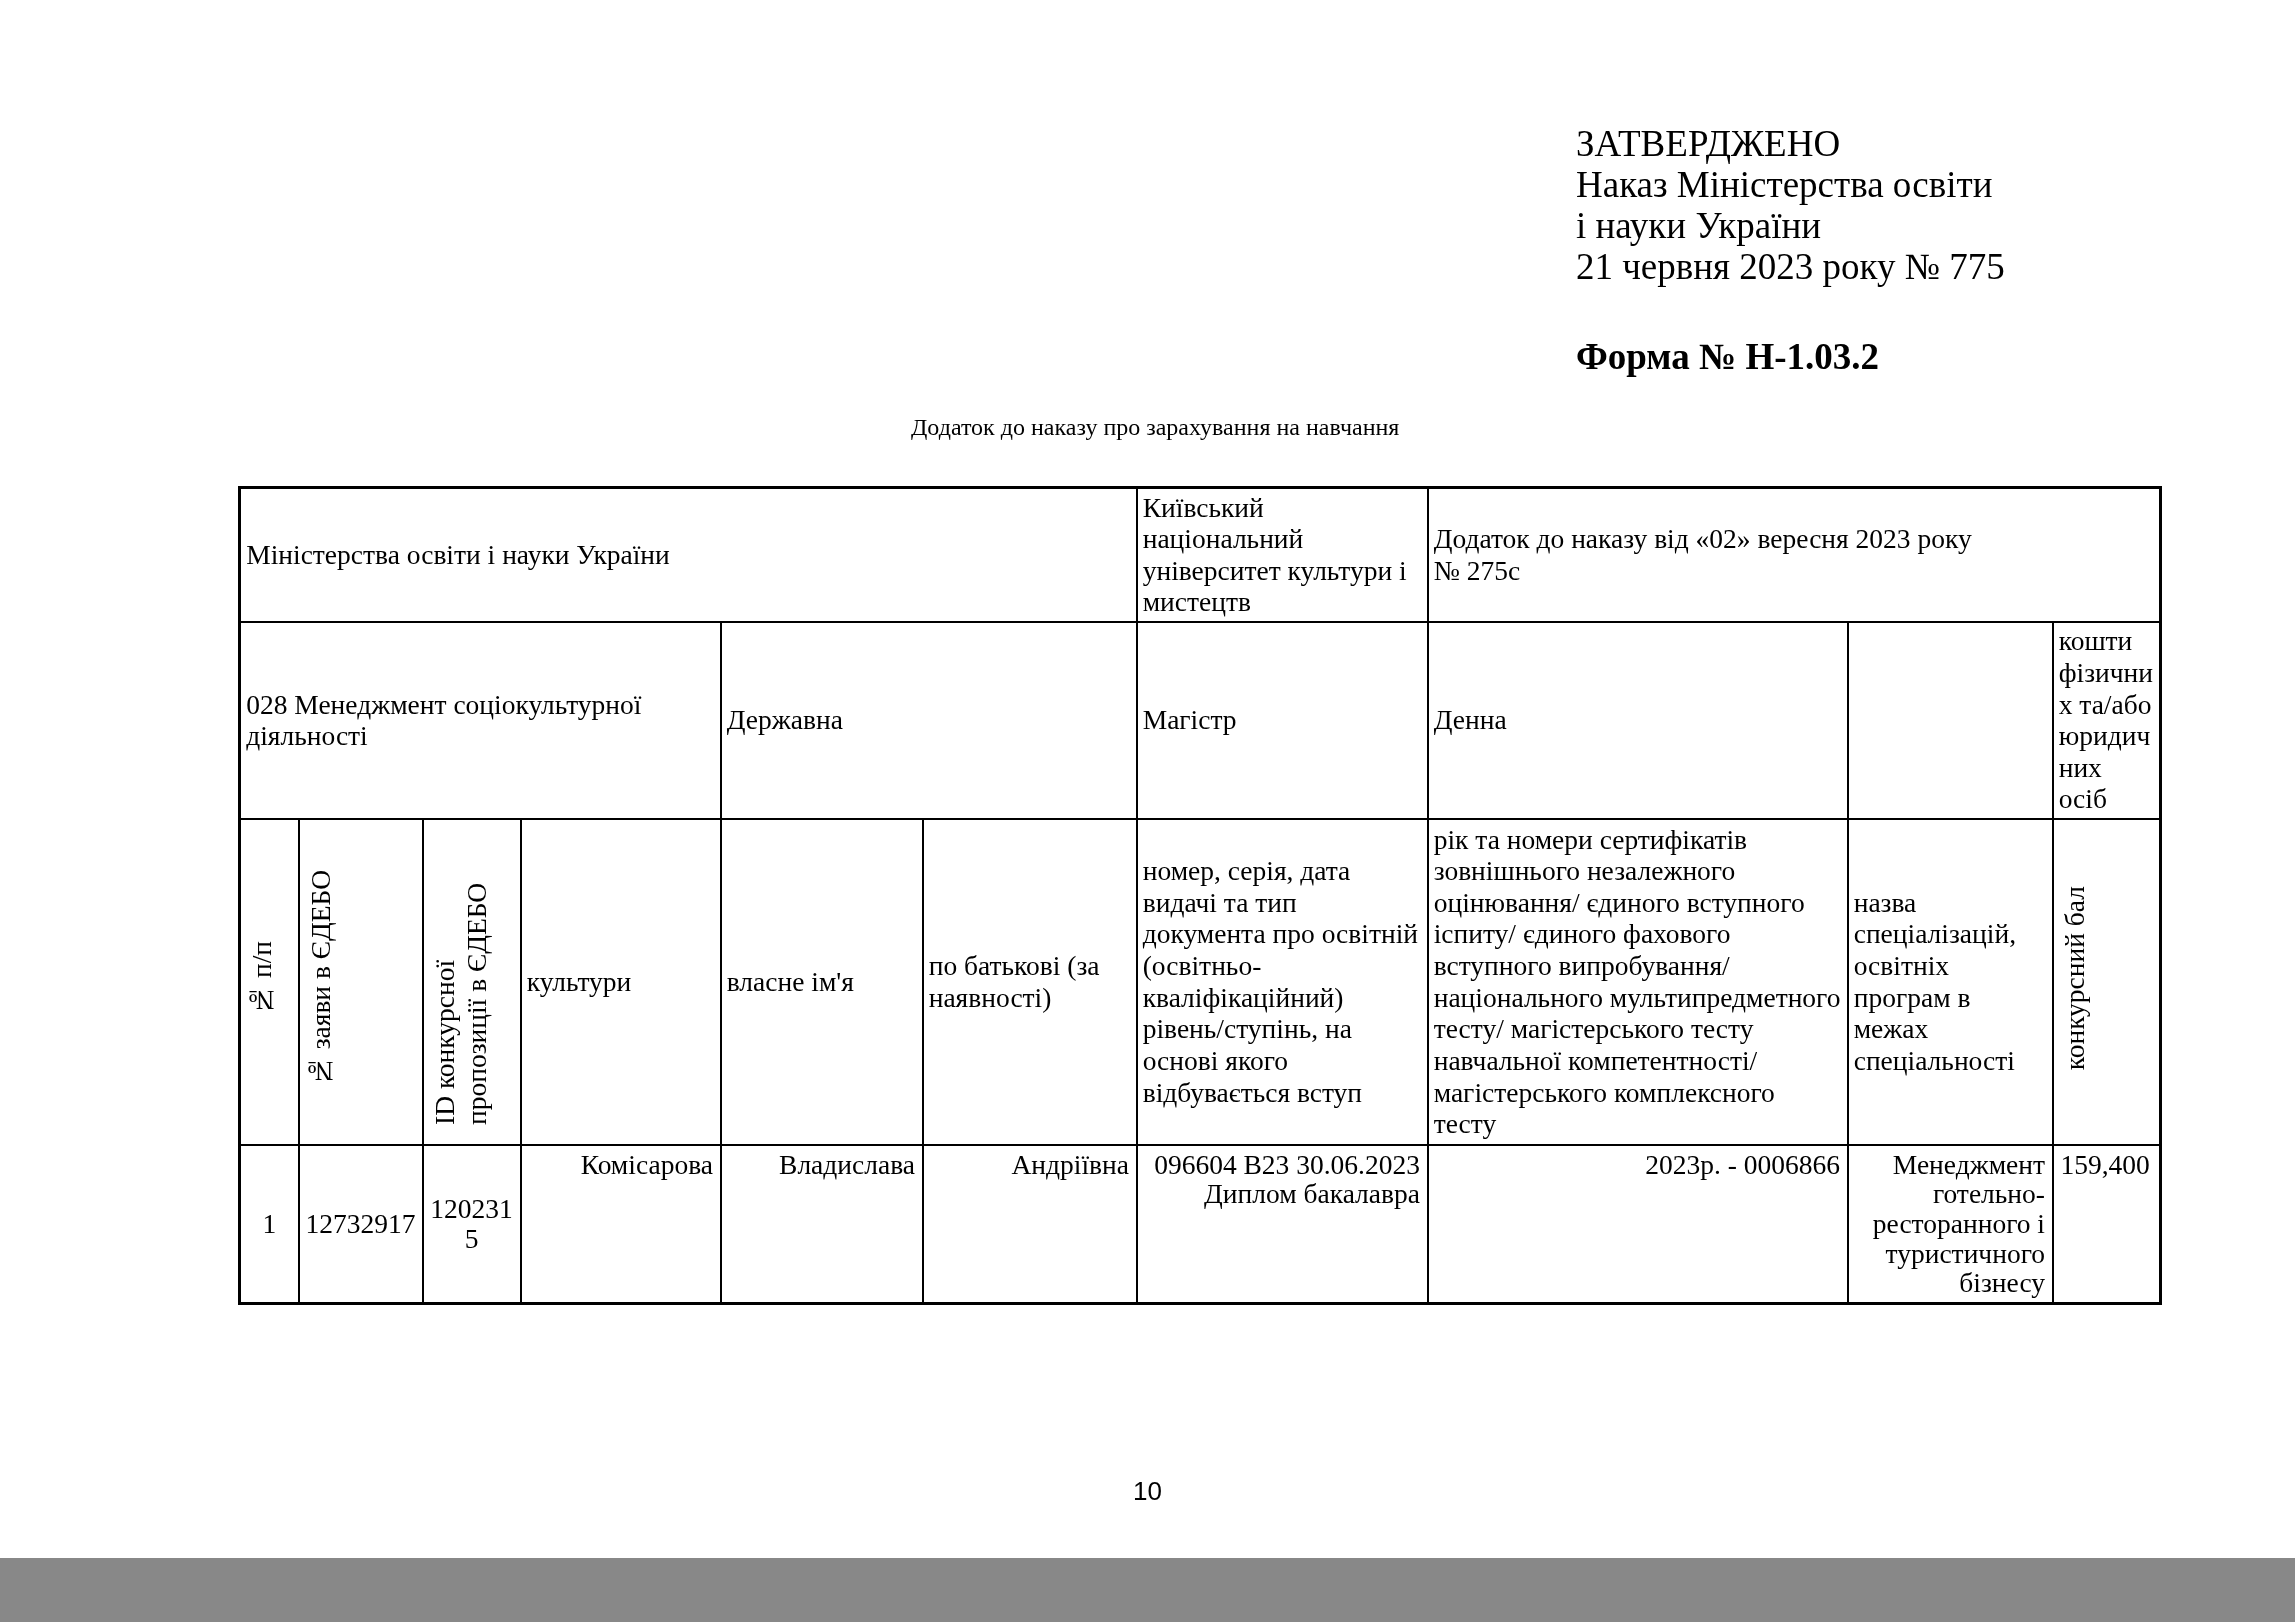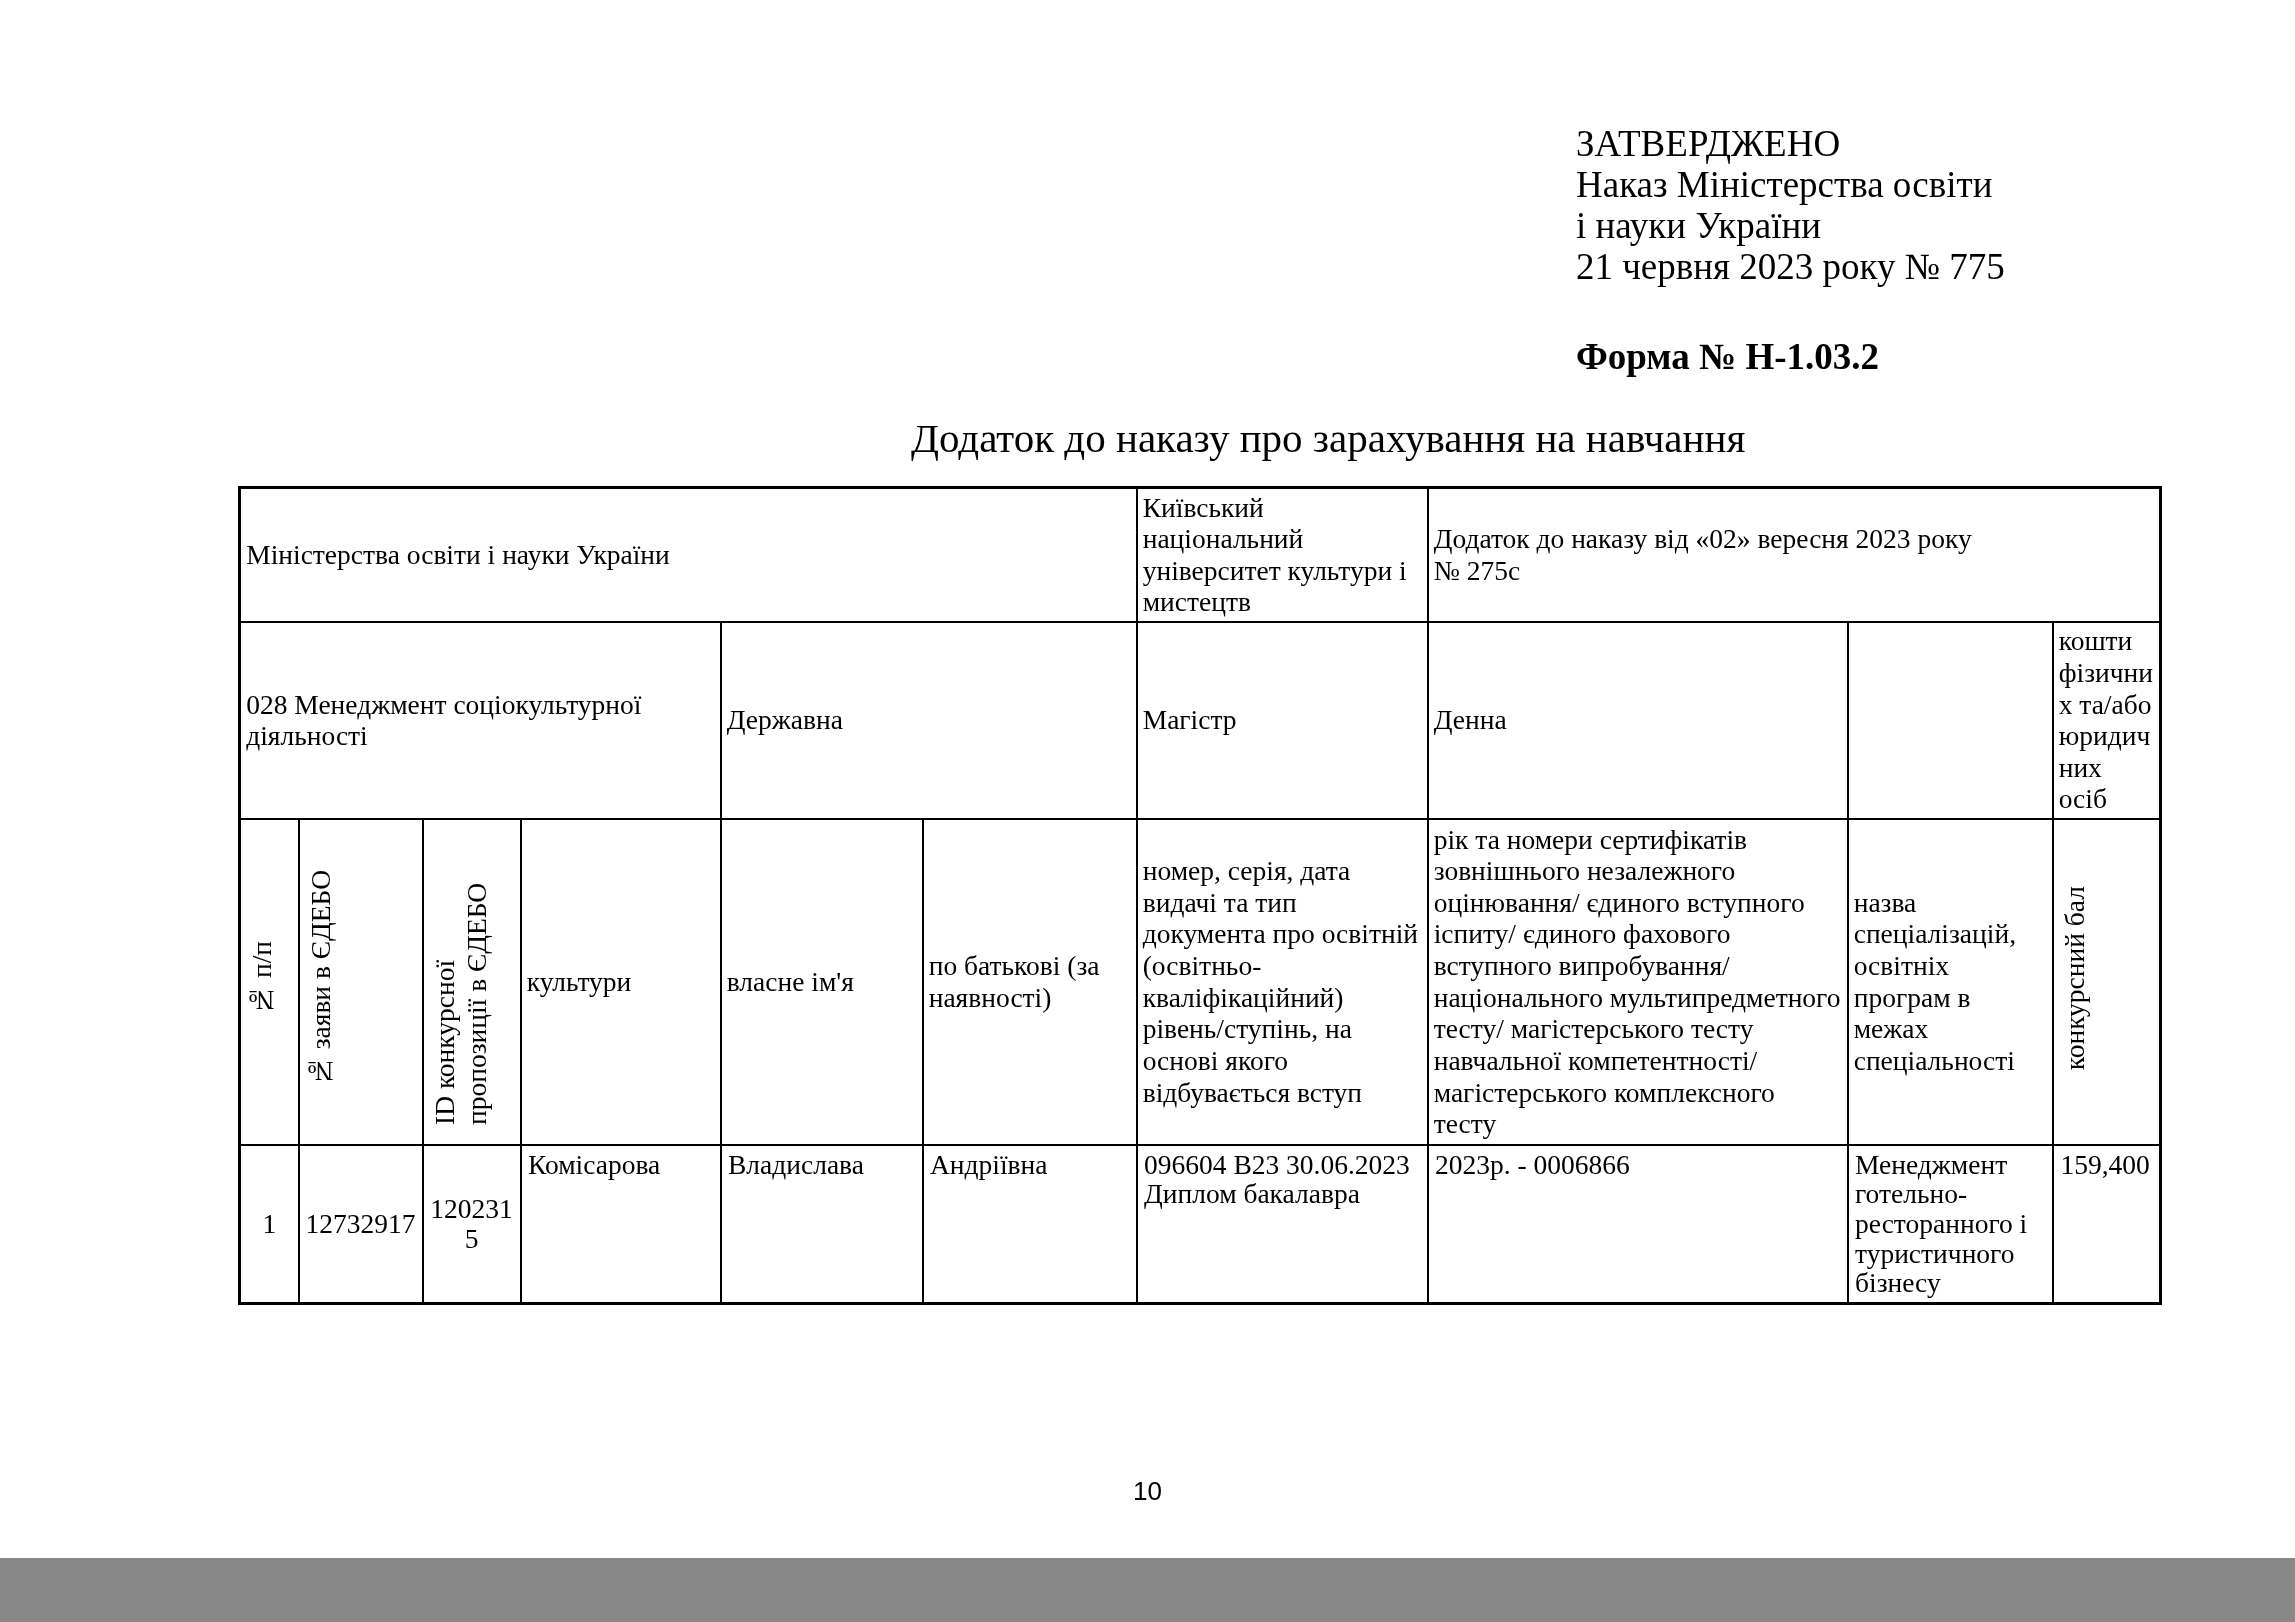--- a/index.html
+++ b/index.html
@@ -29,21 +29,21 @@
     font-size: 37px;
     font-weight: bold;
     white-space: nowrap;
   }
 
   
   .doc-title {
     position: absolute;
     left: 911px;
     top: 414px;
-    font-size: 41px;
+    font-size: 24px;
     white-space: nowrap;
   }
 
   
   table.enroll {
     position: absolute;
     left: 238px;
     top: 486px;
     border-collapse: collapse;
     table-layout: fixed;
@@ -69,21 +69,21 @@
   .vert {
     display: inline-block;
     writing-mode: vertical-rl;
     transform: rotate(180deg);
     max-height: 294px;
     line-height: 1.15;
     white-space: normal;
   }
 
   
-  tr.r4 td { vertical-align: top; text-align: left; line-height: 1.08; padding: 3.9px 6.5px; }
+  tr.r4 td { vertical-align: top; text-align: right; line-height: 1.08; padding: 3.9px 6.5px; }
   tr.r4 td.mid { vertical-align: middle; text-align: center; padding: 1.3px; }
   tr.r4 td.wrapnum { overflow-wrap: break-word; word-wrap: break-word; margin-left: 32px; }
   tr.r4 td.score { text-align: right; vertical-align: top; padding-right: 9.2px; }
 
   .page-num {
     position: absolute;
     left: 0;
     top: 1476px;
     width: 2295px;
     text-align: center;

